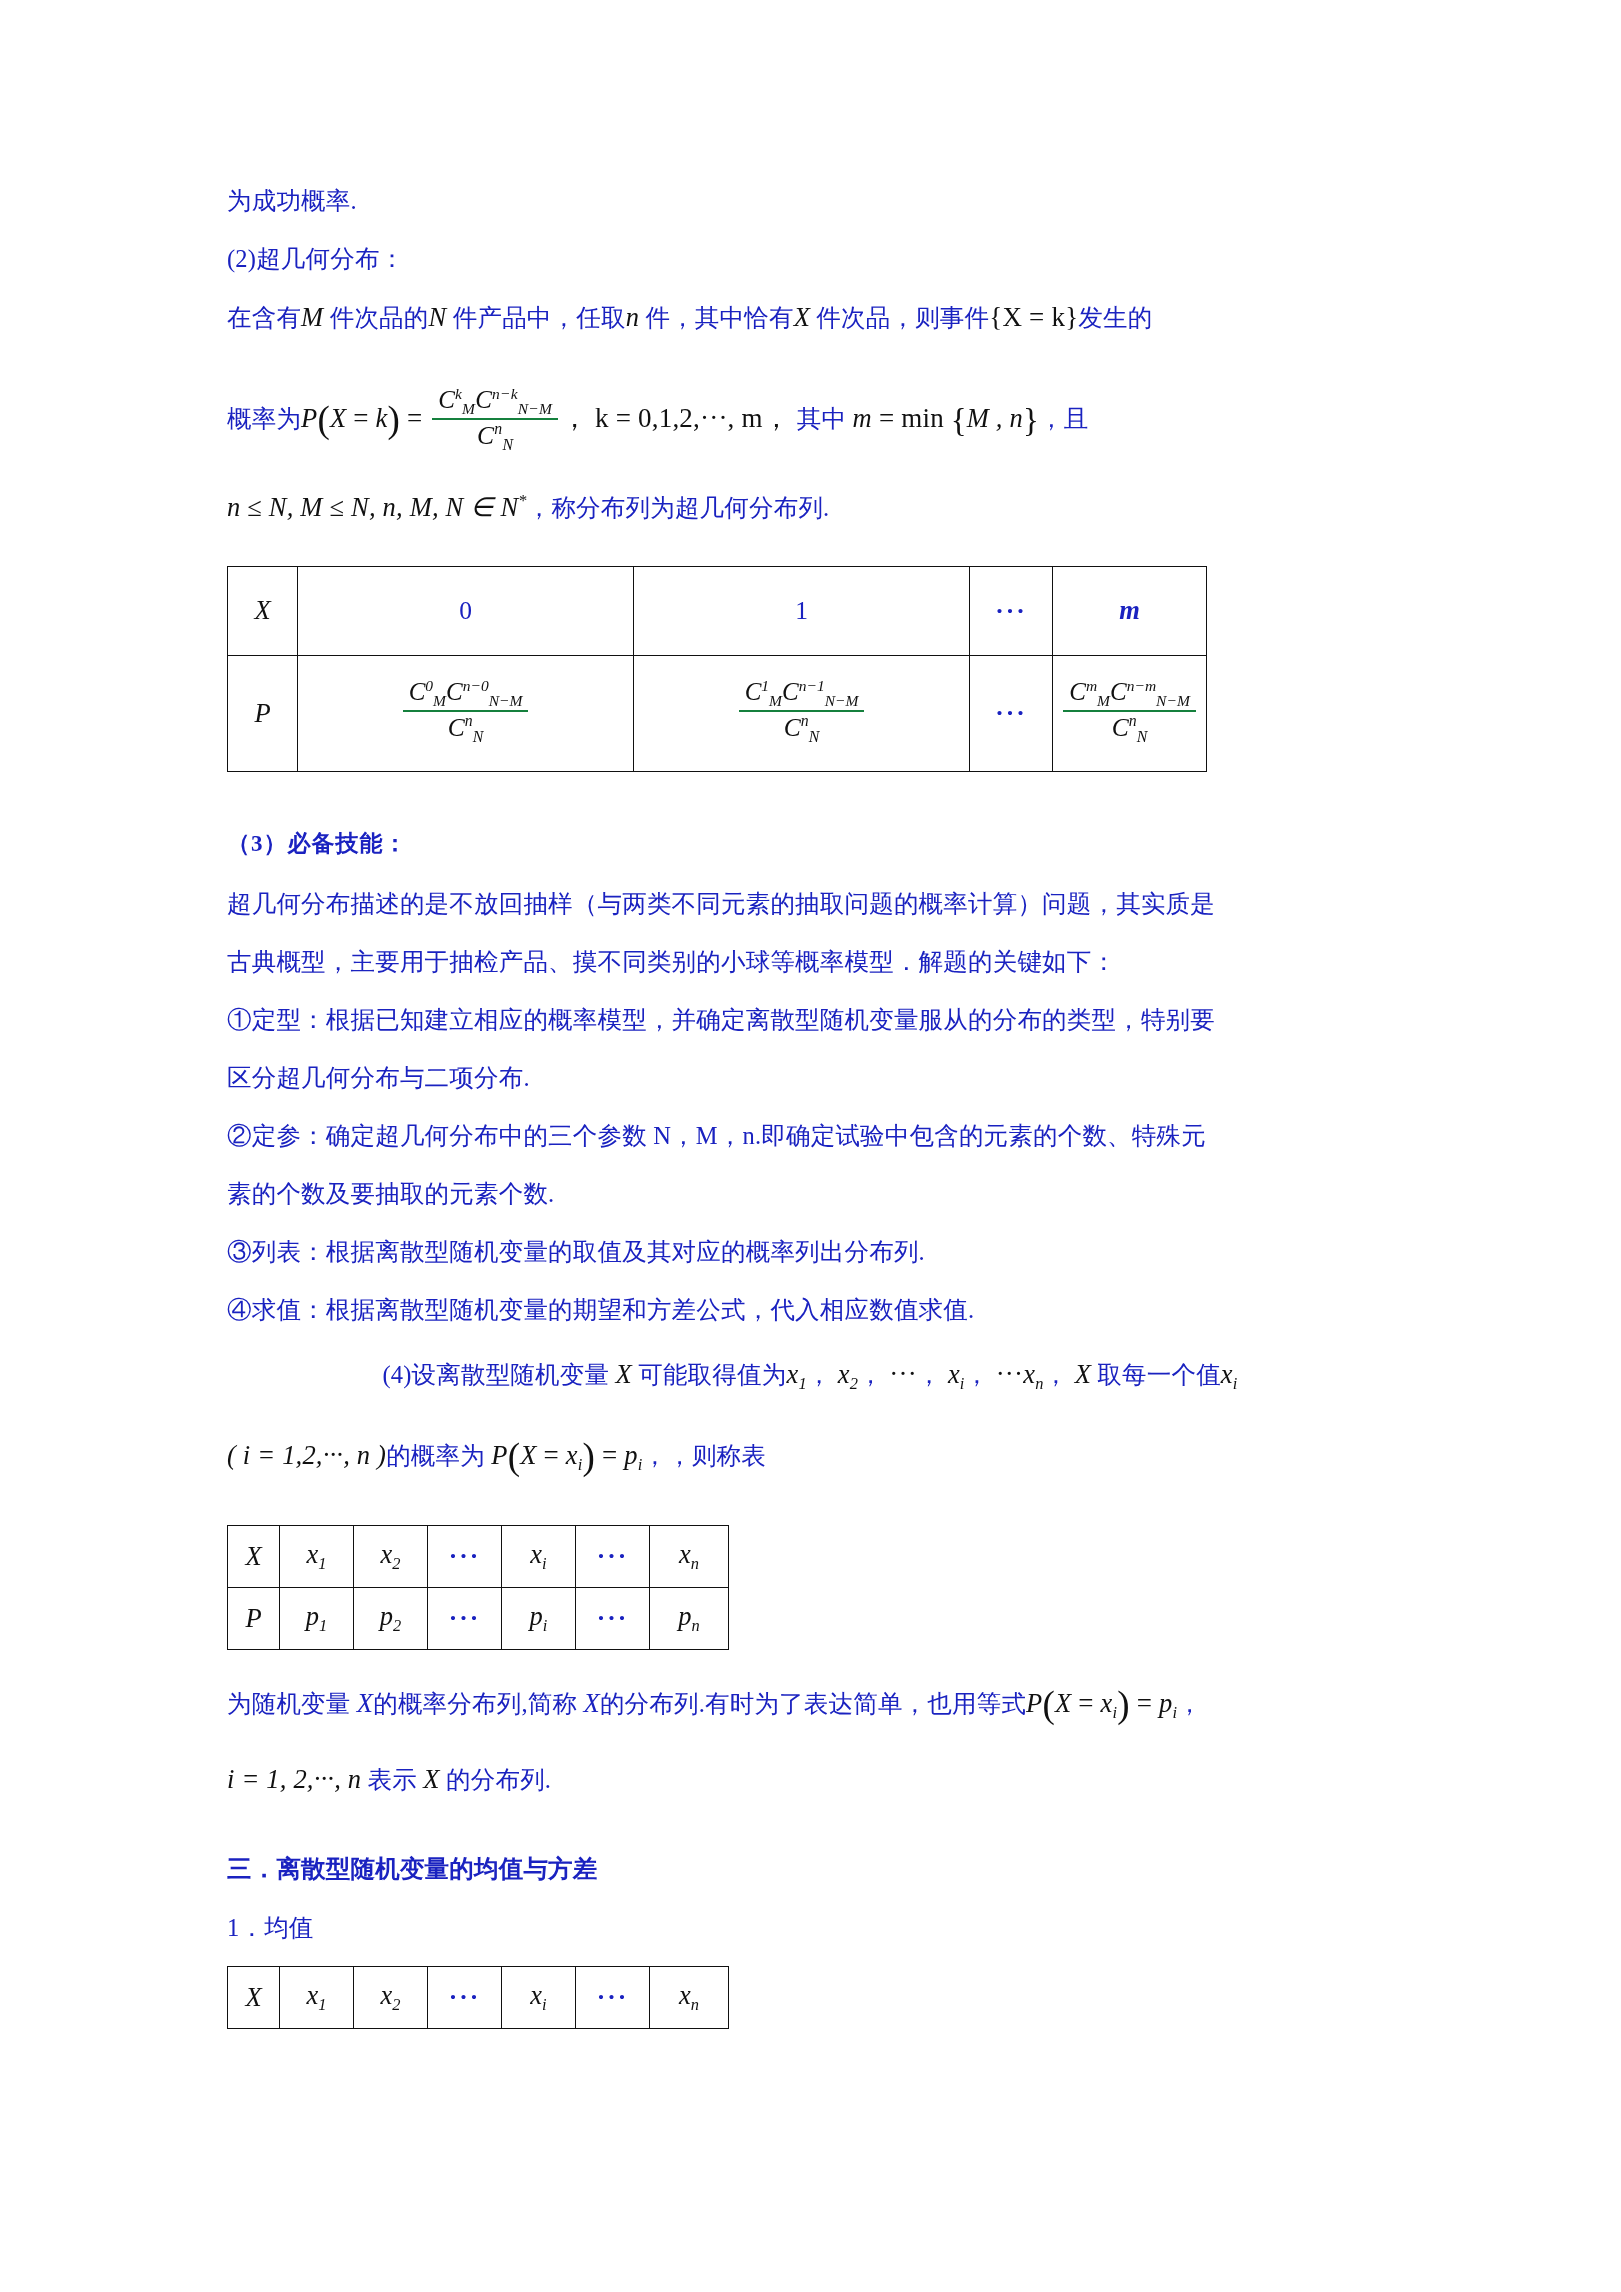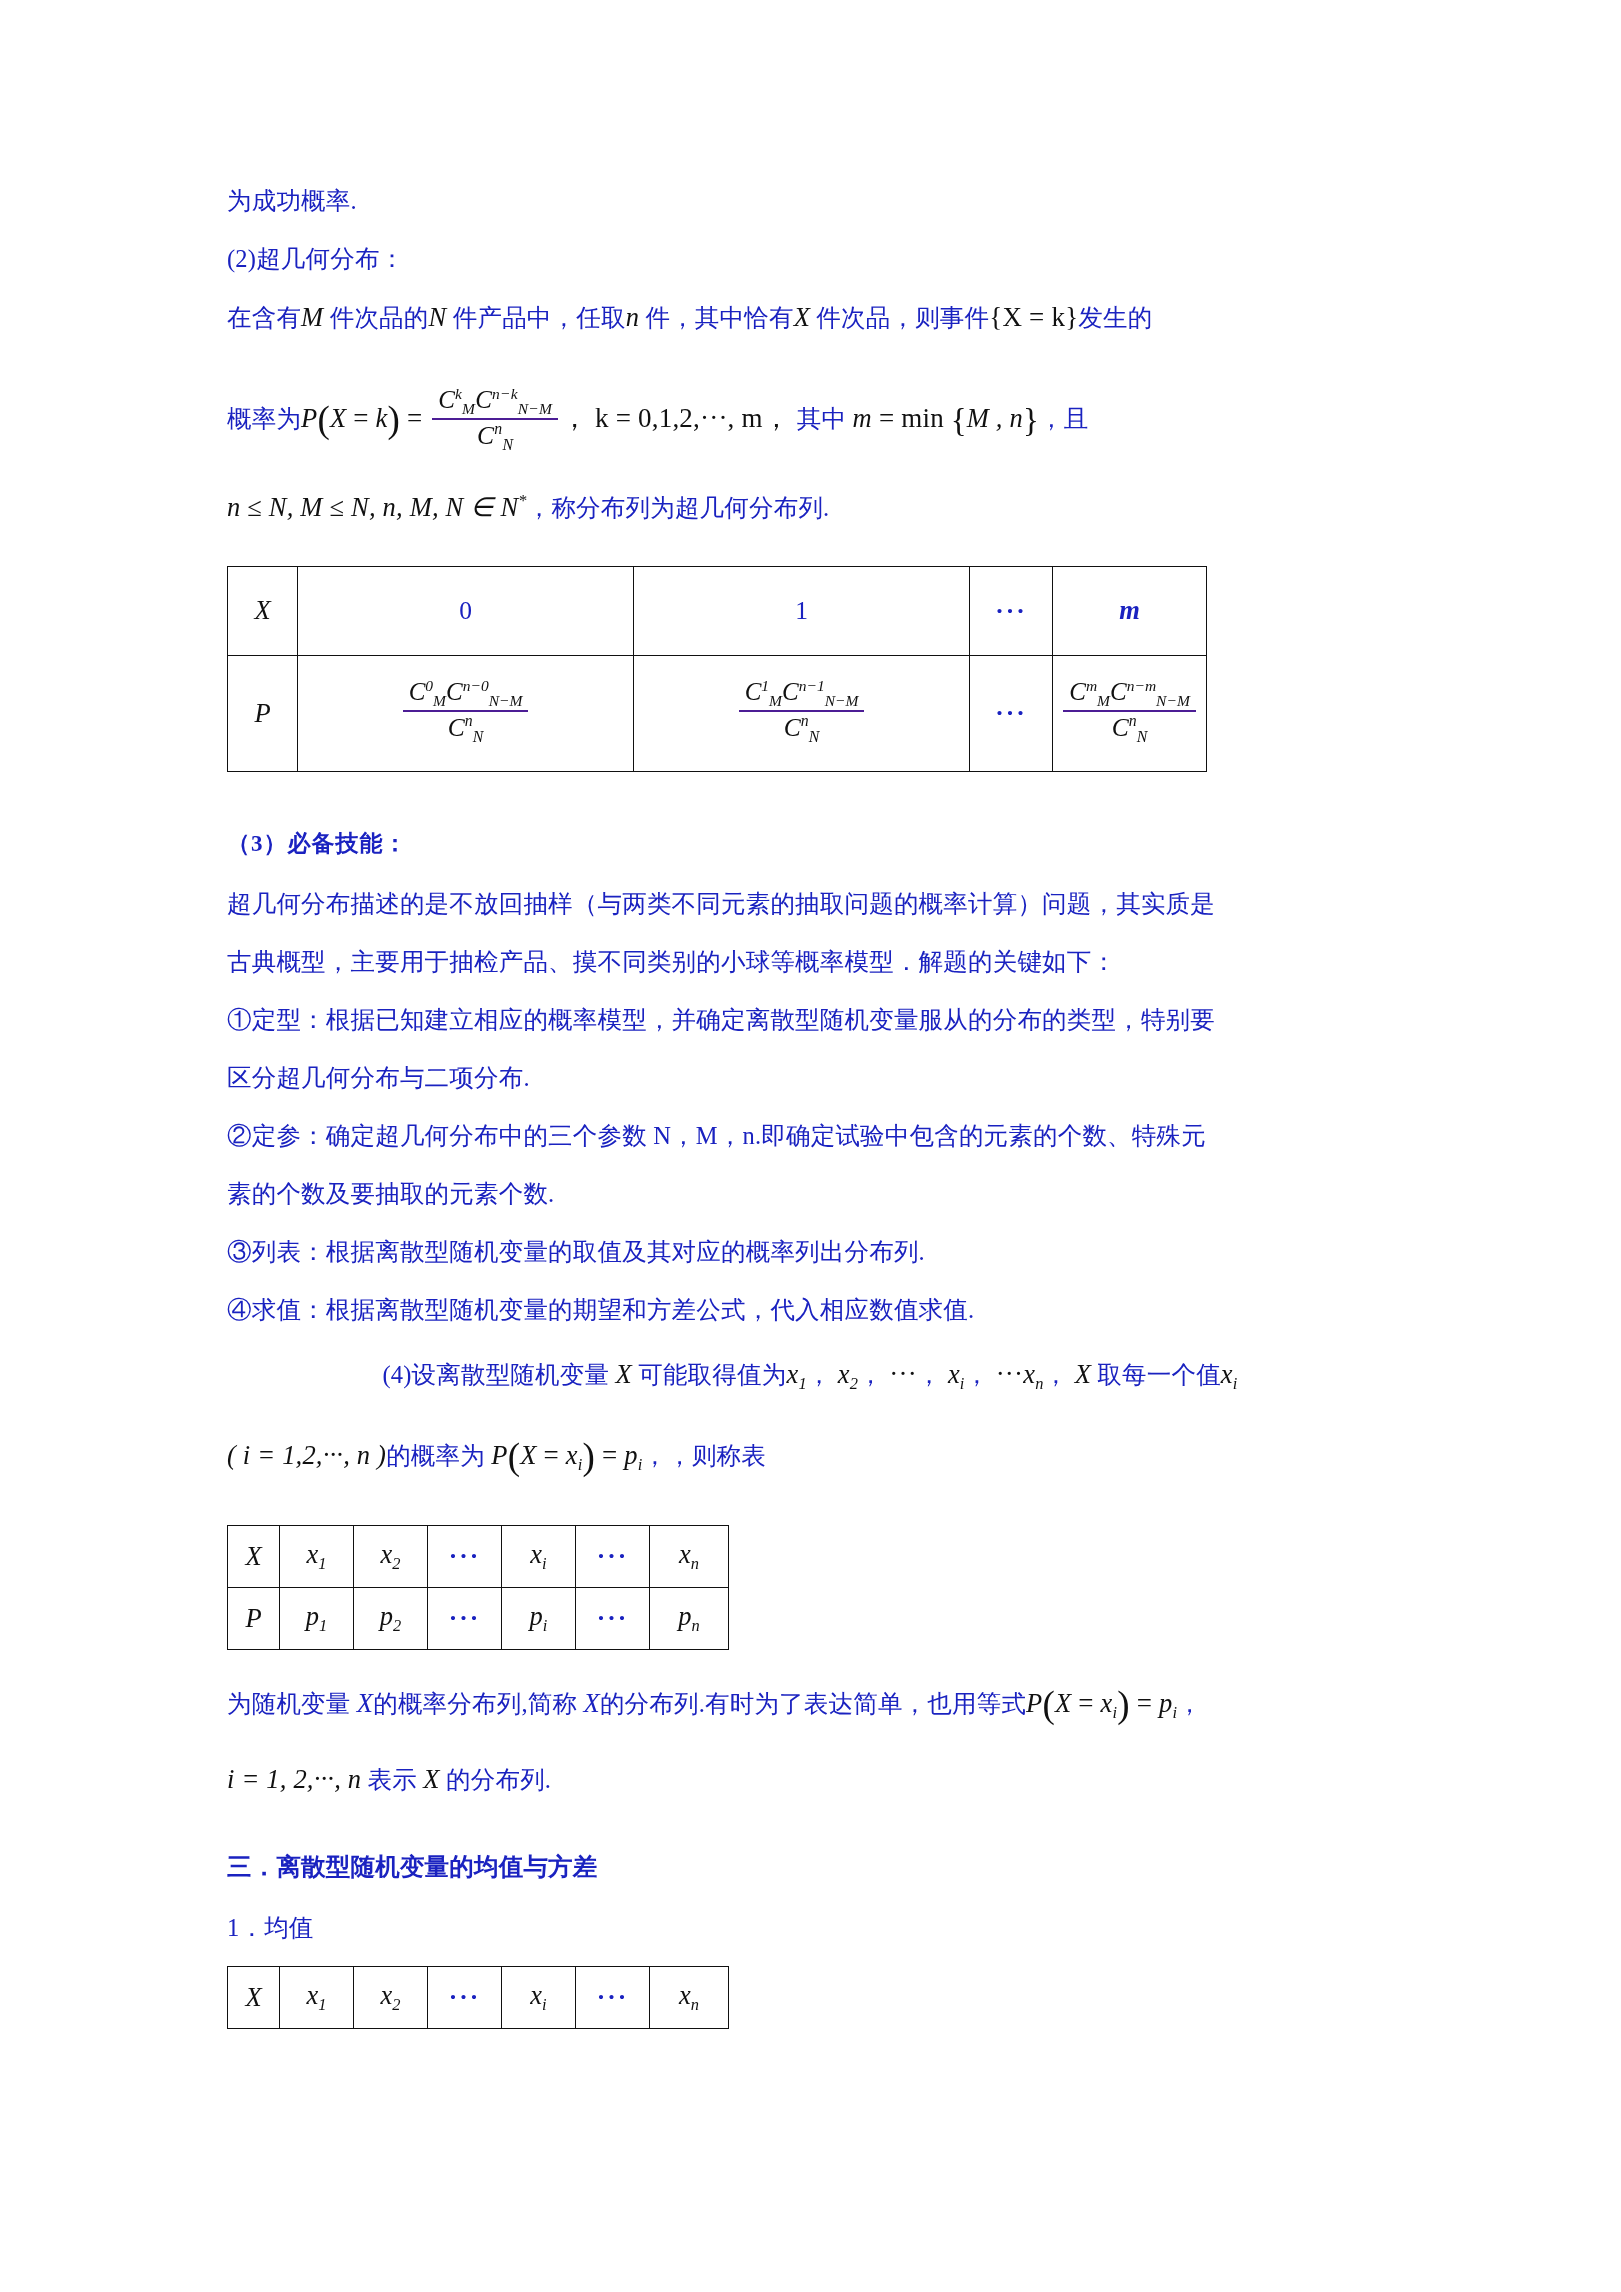--- a/index.html
+++ b/index.html
@@ -76,21 +76,21 @@
     text-align:center;
     font-family:"Liberation Serif", serif;
     color:#111111;
     font-style:italic;
     line-height:1.12;
     margin:0 2.9px;
     position:relative;
     top:-2px;
   }
   .frac .num { display:block; padding:0 5.9px; font-size:25px; }
-  .frac .den { display:block; padding:0 5.9px; font-size:25.5px; border-top:2px solid #4c1d95; }
+  .frac .den { display:block; padding:0 5.9px; font-size:25.5px; border-top:2px solid #15803d; }
   .frac sub, .frac sup { font-size:62%; }
 
   
   .bigparen {
     font-size:37px;
     font-family:"Liberation Serif", serif;
     color:#111;
     font-style:normal;
     vertical-align:-4.9px;
   }
@@ -294,21 +294,21 @@
 
     <div class="para" style="line-height:71px;">
       <span class="m">i = 1, 2,···, n</span>
       <span>表示</span>
       <span class="m">X</span>
       <span>的分布列.</span>
     </div>
 
     <div class="gap-s"></div>
 
-    <div class="para" style="line-height:61px;font-family:Liberation Mono, monospace;">
+    <div class="para" style="line-height:61px;">
       <span class="sec-head">三．离散型随机变量的均值与方差</span>
     </div>
 
     <div class="para" style="line-height:57px;">
       <span>1．均值</span>
     </div>
 
 
     <div class="gap-s" style="height:9.8px;"></div>
 

